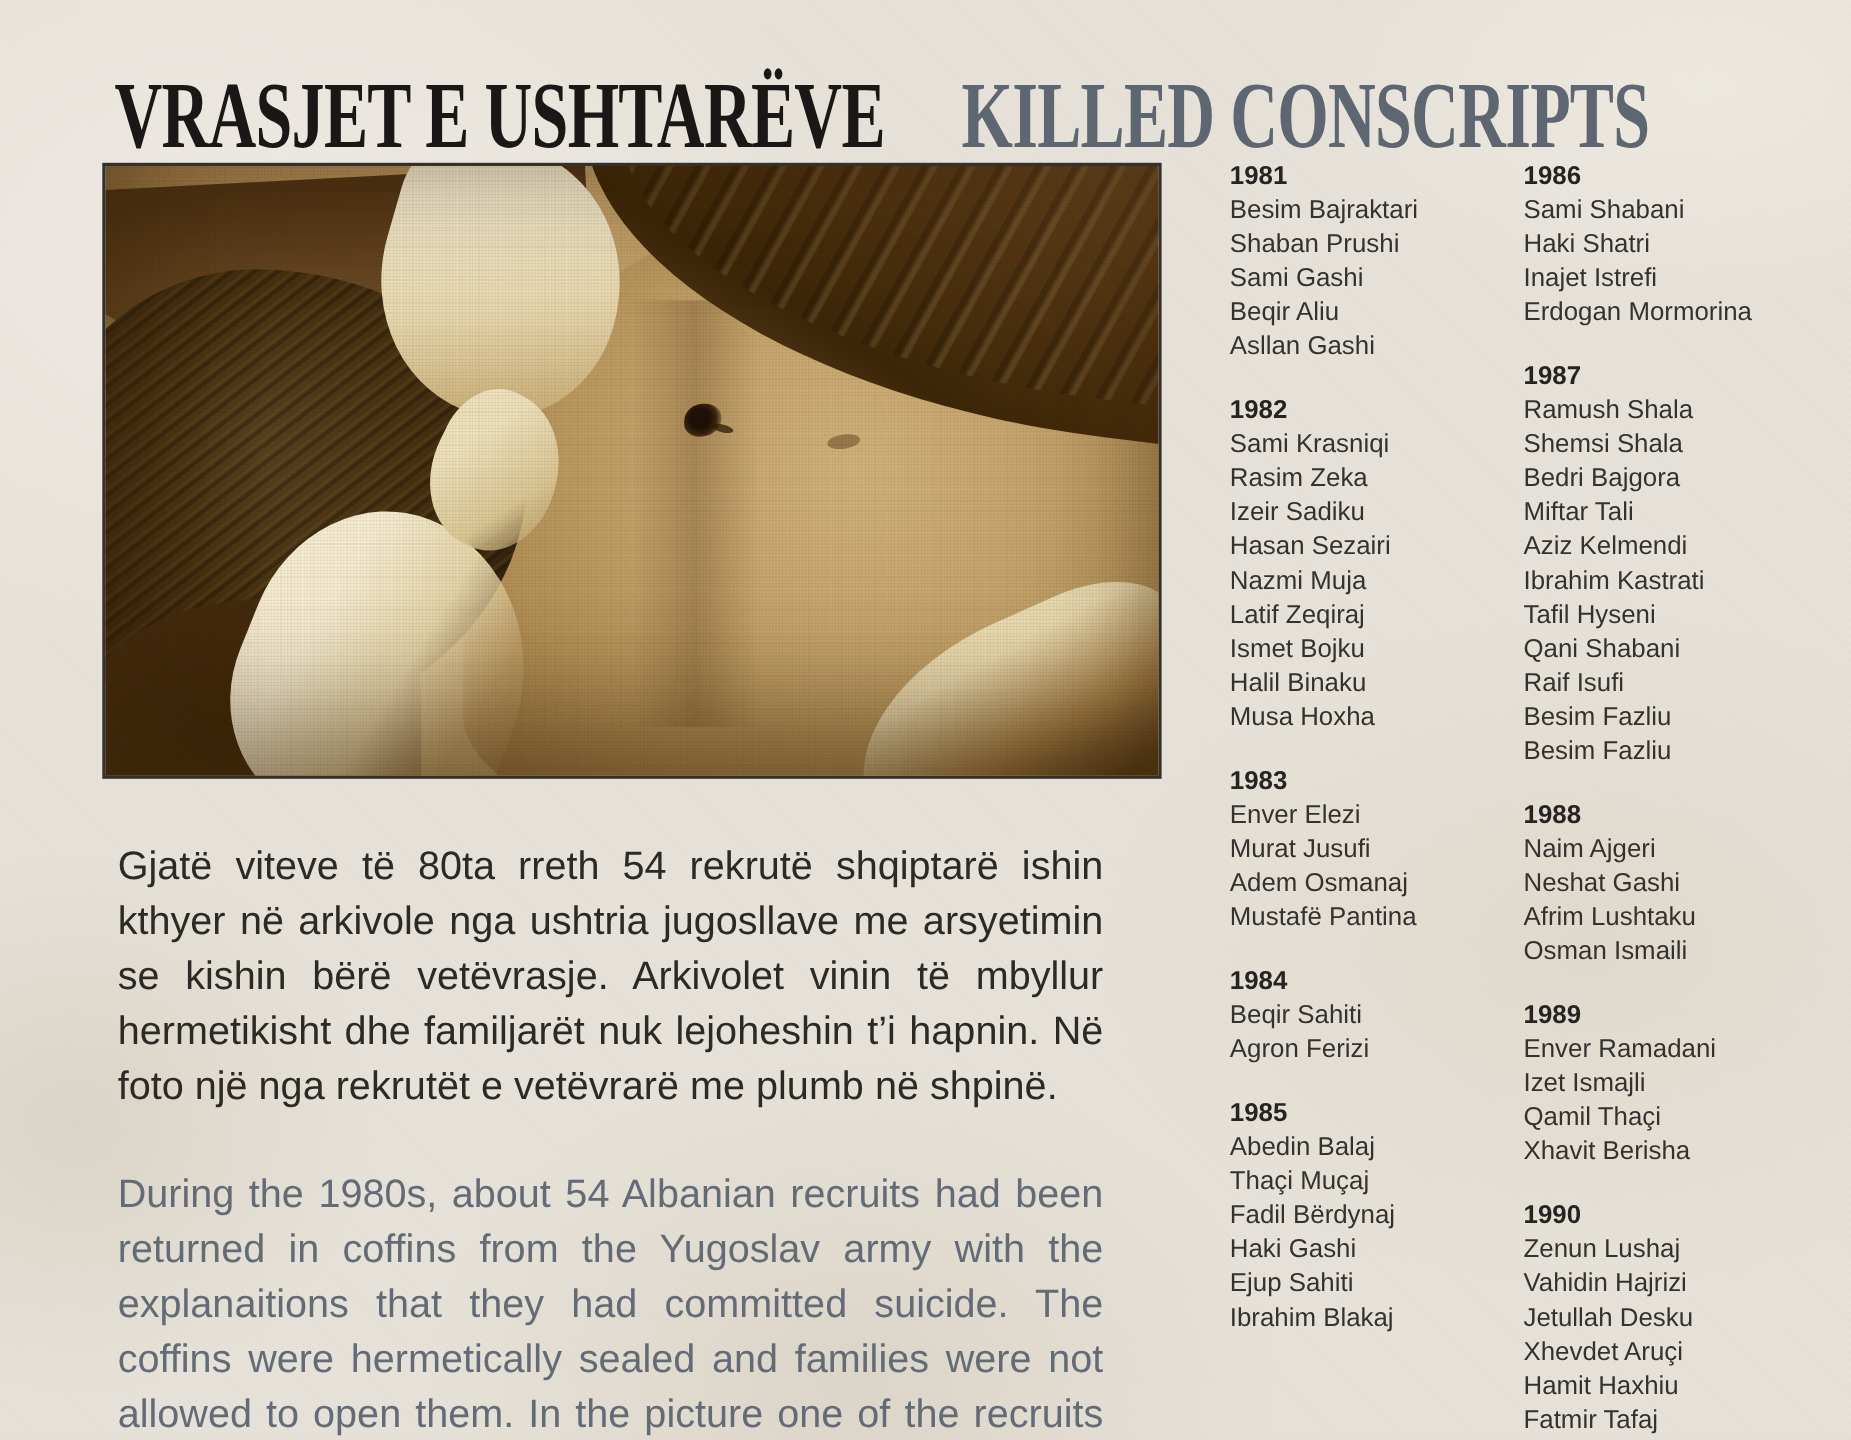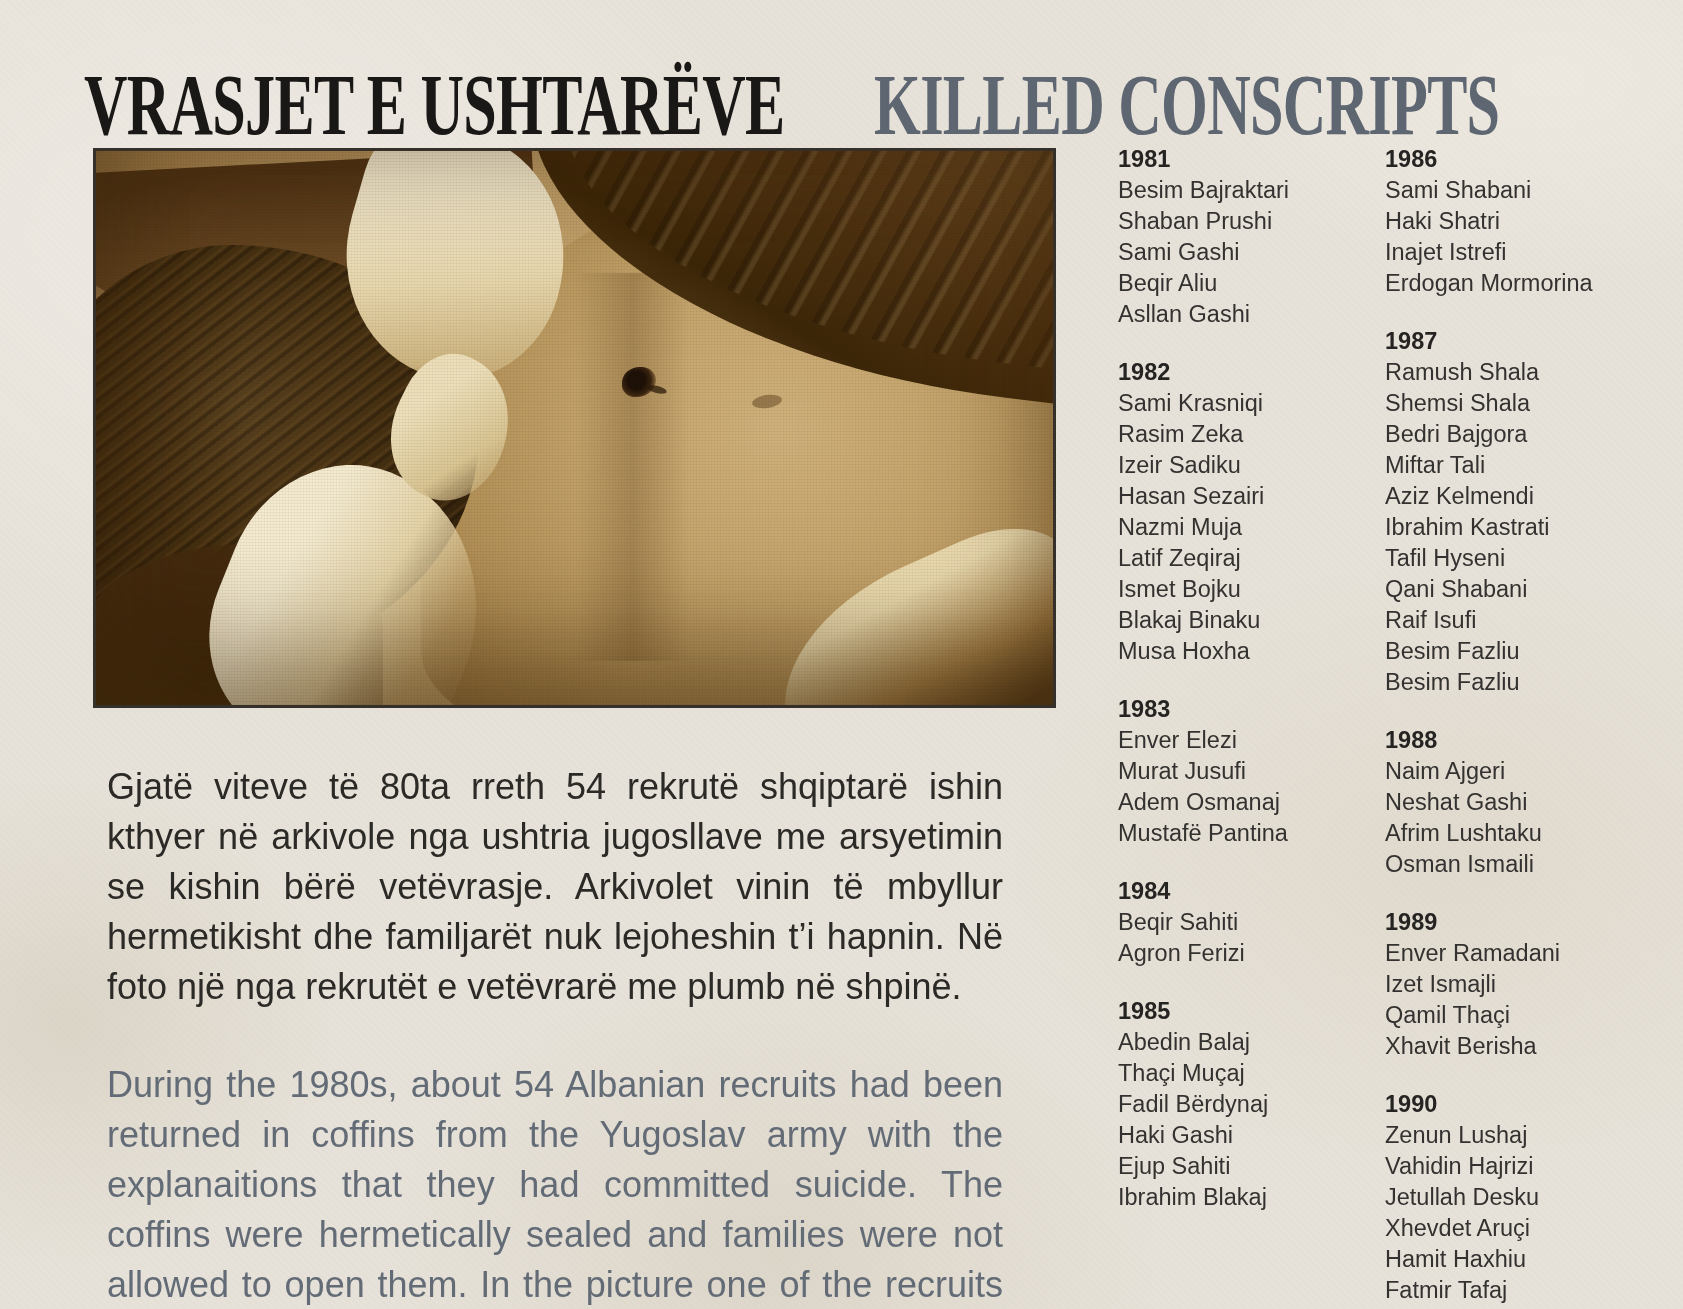--- a/index.html
+++ b/index.html
@@ -16,21 +16,21 @@
     font-family:"Liberation Sans", sans-serif;
   }
   
   .hdr{position:absolute;top:0;left:0;width:100%;height:110px;}
   .title{
     position:absolute;top:4px;white-space:nowrap;
     font-family:"Liberation Serif", serif;font-weight:700;
     font-size:86px;line-height:86px;letter-spacing:-1px;
   }
   .title .condense{display:inline-block;transform:scaleX(.70);transform-origin:left top;}
-  .title.sq{left:84px;color:#1a1816;text-align:right;}
+  .title.sq{left:104px;color:#1a1816;text-align:right;}
   .title.en{left:874px;color:#5d6671;}
   
   .photo{
     position:absolute;left:93px;top:148px;width:963px;height:560px;margin:0;
     box-sizing:border-box;border:3px solid #35302a;overflow:hidden;
     background:linear-gradient(105deg,#9f7c49 0%,#b4925c 25%,#c2a36c 50%,#b08e55 75%,#97733f 100%);
   }
   .photo div{position:absolute;}
   .ph-lightband{left:-4%;top:24%;width:40%;height:26%;
     background:radial-gradient(ellipse at 40% 50%, rgba(226,203,150,.95) 0%, rgba(214,188,131,.55) 50%, transparent 75%);}
@@ -139,21 +139,21 @@
       </div>
       <div class="year-group">
         <div class="year-heading">1982</div>
         <div class="memorial-name">Sami Krasniqi</div>
         <div class="memorial-name">Rasim Zeka</div>
         <div class="memorial-name">Izeir Sadiku</div>
         <div class="memorial-name">Hasan Sezairi</div>
         <div class="memorial-name">Nazmi Muja</div>
         <div class="memorial-name">Latif Zeqiraj</div>
         <div class="memorial-name">Ismet Bojku</div>
-        <div class="memorial-name">Blakaj Binaku</div>
+        <div class="memorial-name">Halil Binaku</div>
         <div class="memorial-name">Musa Hoxha</div>
       </div>
       <div class="year-group">
         <div class="year-heading">1983</div>
         <div class="memorial-name">Enver Elezi</div>
         <div class="memorial-name">Murat Jusufi</div>
         <div class="memorial-name">Adem Osmanaj</div>
         <div class="memorial-name">Mustafë Pantina</div>
       </div>
       <div class="year-group">

